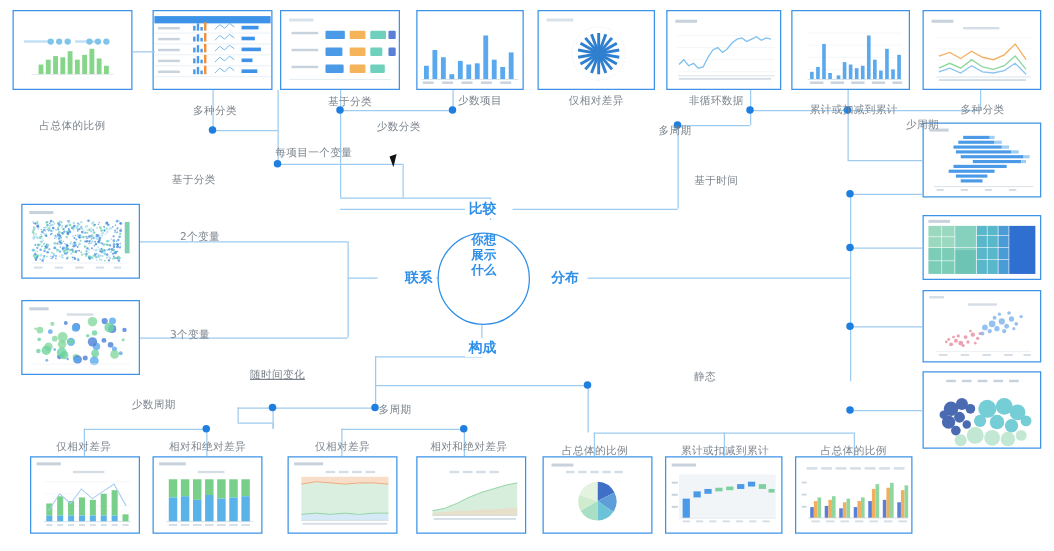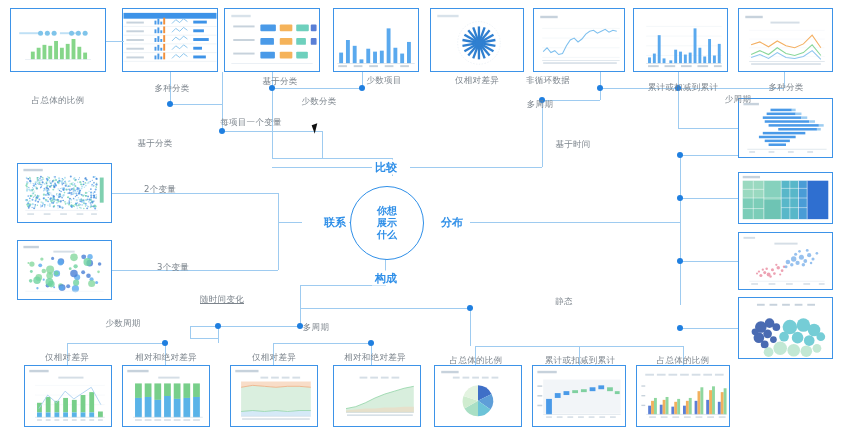--- a/index.html
+++ b/index.html
@@ -14,21 +14,21 @@
   .ln.h{height:1px;}
   .ln.v{width:1px;}
   .dot{position:absolute;width:6px;height:6px;border-radius:50%;background:#1f7fe0;}
 
   
   .lab{position:absolute;font-size:8.5px;color:#7c848c;white-space:nowrap;letter-spacing:.3px;}
   .lab.center{transform:translateX(-50%);}
 
   
   .hub{position:absolute;border:1.4px solid #2f8fe8;border-radius:50%;
-       display:flex;align-items:center;justify-content:center;background:#fff;}
+       display:flex;align-items:flex-start;justify-content:center;background:#fff;}
   .hub-txt{font-size:10px;line-height:12px;color:#2f8fe8;text-align:center;font-weight:bold;}
   .branch{position:absolute;font-size:11px;color:#2f8fe8;white-space:nowrap;font-weight:bold;
           background:#fff;padding:0 3px;transform:translate(-50%,-50%);}
 
   
   .th{position:absolute;border:1.5px solid #3d93e8;background:#fff;box-sizing:border-box;overflow:hidden;}
   .th .cv{position:absolute;left:0;top:0;width:100%;height:100%;}
 
   svg{display:block;}
 </style>
@@ -1286,28 +1286,28 @@
   </div>
 
   <div class="lab center" style="left:58px;top:95px;">占总体的比例</div>
   <div class="lab center" style="left:172px;top:83px;">多种分类</div>
   <div class="lab center" style="left:280px;top:76px;">基于分类</div>
   <div class="lab center" style="left:319px;top:96px;">少数分类</div>
   <div class="lab center" style="left:251px;top:117px;">每项目一个变量</div>
   <div class="lab center" style="left:155px;top:138px;">基于分类</div>
   <div class="lab center" style="left:384px;top:75px;">少数项目</div>
   <div class="lab center" style="left:477px;top:75px;">仅相对差异</div>
-  <div class="lab center" style="left:548px;top:75px;">非循环数据</div>
+  <div class="lab center" style="left:573px;top:75px;">非循环数据</div>
   <div class="lab center" style="left:540px;top:99px;">多周期</div>
   <div class="lab center" style="left:683px;top:82px;">累计或扣减到累计</div>
   <div class="lab center" style="left:786px;top:82px;">多种分类</div>
   <div class="lab center" style="left:738px;top:94px;">少周期</div>
   <div class="lab center" style="left:573px;top:139px;">基于时间</div>
   <div class="lab center" style="left:160px;top:184px;">2个变量</div>
-  <div class="lab center" style="left:173px;top:262px;">3个变量</div>
+  <div class="lab center" style="left:152px;top:262px;">3个变量</div>
   <div class="lab center" style="left:222px;top:294px;text-decoration:underline;">随时间变化</div>
   <div class="lab center" style="left:123px;top:318px;">少数周期</div>
   <div class="lab center" style="left:316px;top:322px;">多周期</div>
   <div class="lab center" style="left:67px;top:352px;">仅相对差异</div>
   <div class="lab center" style="left:166px;top:352px;">相对和绝对差异</div>
   <div class="lab center" style="left:274px;top:352px;">仅相对差异</div>
   <div class="lab center" style="left:375px;top:352px;">相对和绝对差异</div>
   <div class="lab center" style="left:564px;top:296px;">静态</div>
   <div class="lab center" style="left:476px;top:355px;font-family:Liberation Serif, serif;">占总体的比例</div>
   <div class="lab center" style="left:580px;top:355px;">累计或扣减到累计</div>

